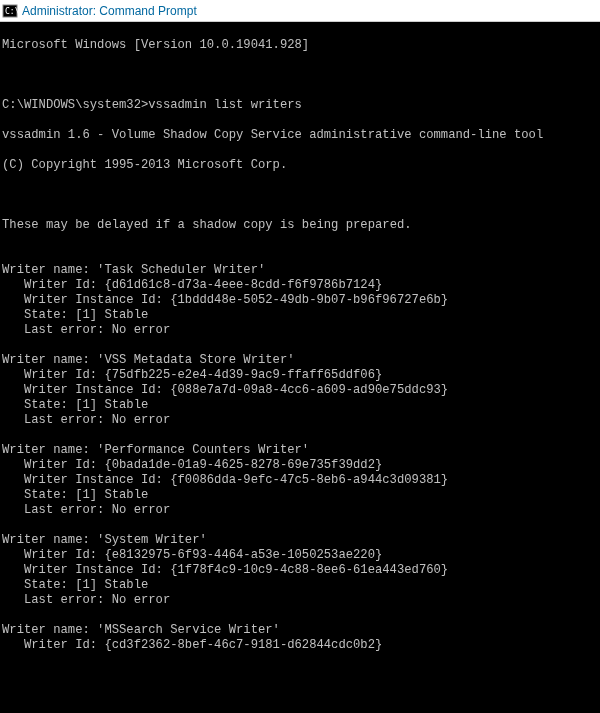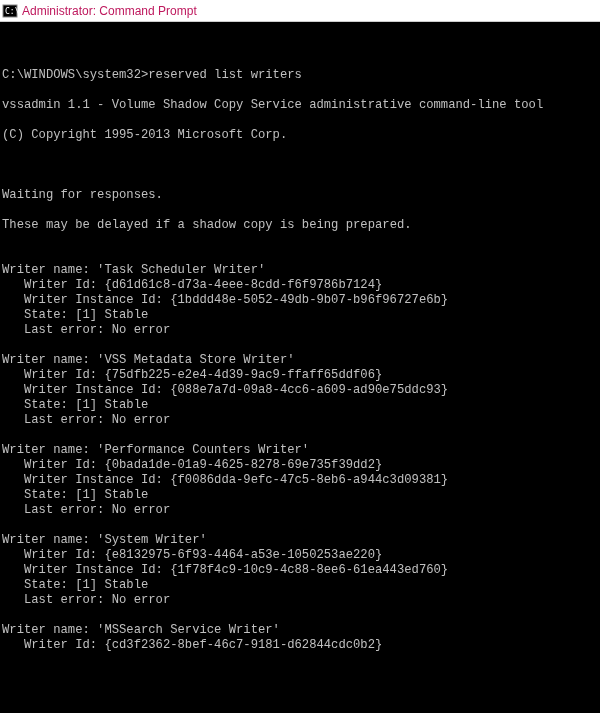--- a/index.html
+++ b/index.html
@@ -26,21 +26,21 @@
       width: 16px;
       height: 16px;
       display: inline-flex;
       align-items: center;
       justify-content: center;
       margin-right: 4px;
     }
     .titlebar-text {
       font-family: 'Segoe UI', Tahoma, sans-serif;
       font-size: 12px;
-      color: #be185d;
+      color: #0369a1;
     }
     .console {
       background: #000;
       color: #c0c0c0;
       font-size: 12.2px;
       line-height: 15px;
       padding: 1px 2px;
       white-space: pre;
       font-family: Consolas, 'Courier New', monospace;
     }
@@ -58,21 +58,21 @@
   <span class="titlebar-icon">
     <svg width="16" height="16" viewBox="0 0 16 16">
       <rect x="1" y="2" width="14" height="12" fill="#000" stroke="#888" stroke-width="1"></rect>
       <text x="3" y="11" font-size="8" fill="#fff" font-family="monospace">C:\</text>
     </svg>
   </span>
   <span class="titlebar-text">Administrator: Command Prompt</span>
 </div>
 
 <div class="console">
+<div class="line">Microsoft Windows [Version 10.0.19041.928]</div>
 <div class="line"></div>
-<div class="line"><span>C:\WINDOWS\system32&gt;</span><span>reserved list writers</span></div>
-<div class="line">vssadmin 1.1 - Volume Shadow Copy Service administrative command-line tool</div>
+<div class="line"><span>C:\WINDOWS\system32&gt;</span><span>vssadmin list writers</span></div>
+<div class="line">vssadmin 1.6 - Volume Shadow Copy Service administrative command-line tool</div>
 <div class="line">(C) Copyright 1995-2013 Microsoft Corp.</div>
 <div class="line"></div>
-<div class="line">Waiting for responses.</div>
 <div class="line">These may be delayed if a shadow copy is being prepared.</div>
 <div id="writers-container"><div class="line"></div><div class="line">Writer name: 'Task Scheduler Writer'</div><div class="line indent">Writer Id: {d61d61c8-d73a-4eee-8cdd-f6f9786b7124}</div><div class="line indent">Writer Instance Id: {1bddd48e-5052-49db-9b07-b96f96727e6b}</div><div class="line indent">State: [1] Stable</div><div class="line indent">Last error: No error</div><div class="line"></div><div class="line">Writer name: 'VSS Metadata Store Writer'</div><div class="line indent">Writer Id: {75dfb225-e2e4-4d39-9ac9-ffaff65ddf06}</div><div class="line indent">Writer Instance Id: {088e7a7d-09a8-4cc6-a609-ad90e75ddc93}</div><div class="line indent">State: [1] Stable</div><div class="line indent">Last error: No error</div><div class="line"></div><div class="line">Writer name: 'Performance Counters Writer'</div><div class="line indent">Writer Id: {0bada1de-01a9-4625-8278-69e735f39dd2}</div><div class="line indent">Writer Instance Id: {f0086dda-9efc-47c5-8eb6-a944c3d09381}</div><div class="line indent">State: [1] Stable</div><div class="line indent">Last error: No error</div><div class="line"></div><div class="line">Writer name: 'System Writer'</div><div class="line indent">Writer Id: {e8132975-6f93-4464-a53e-1050253ae220}</div><div class="line indent">Writer Instance Id: {1f78f4c9-10c9-4c88-8ee6-61ea443ed760}</div><div class="line indent">State: [1] Stable</div><div class="line indent">Last error: No error</div><div class="line"></div><div class="line">Writer name: 'MSSearch Service Writer'</div><div class="line indent">Writer Id: {cd3f2362-8bef-46c7-9181-d62844cdc0b2}</div></div>
 </div>
 
 </body></html>

